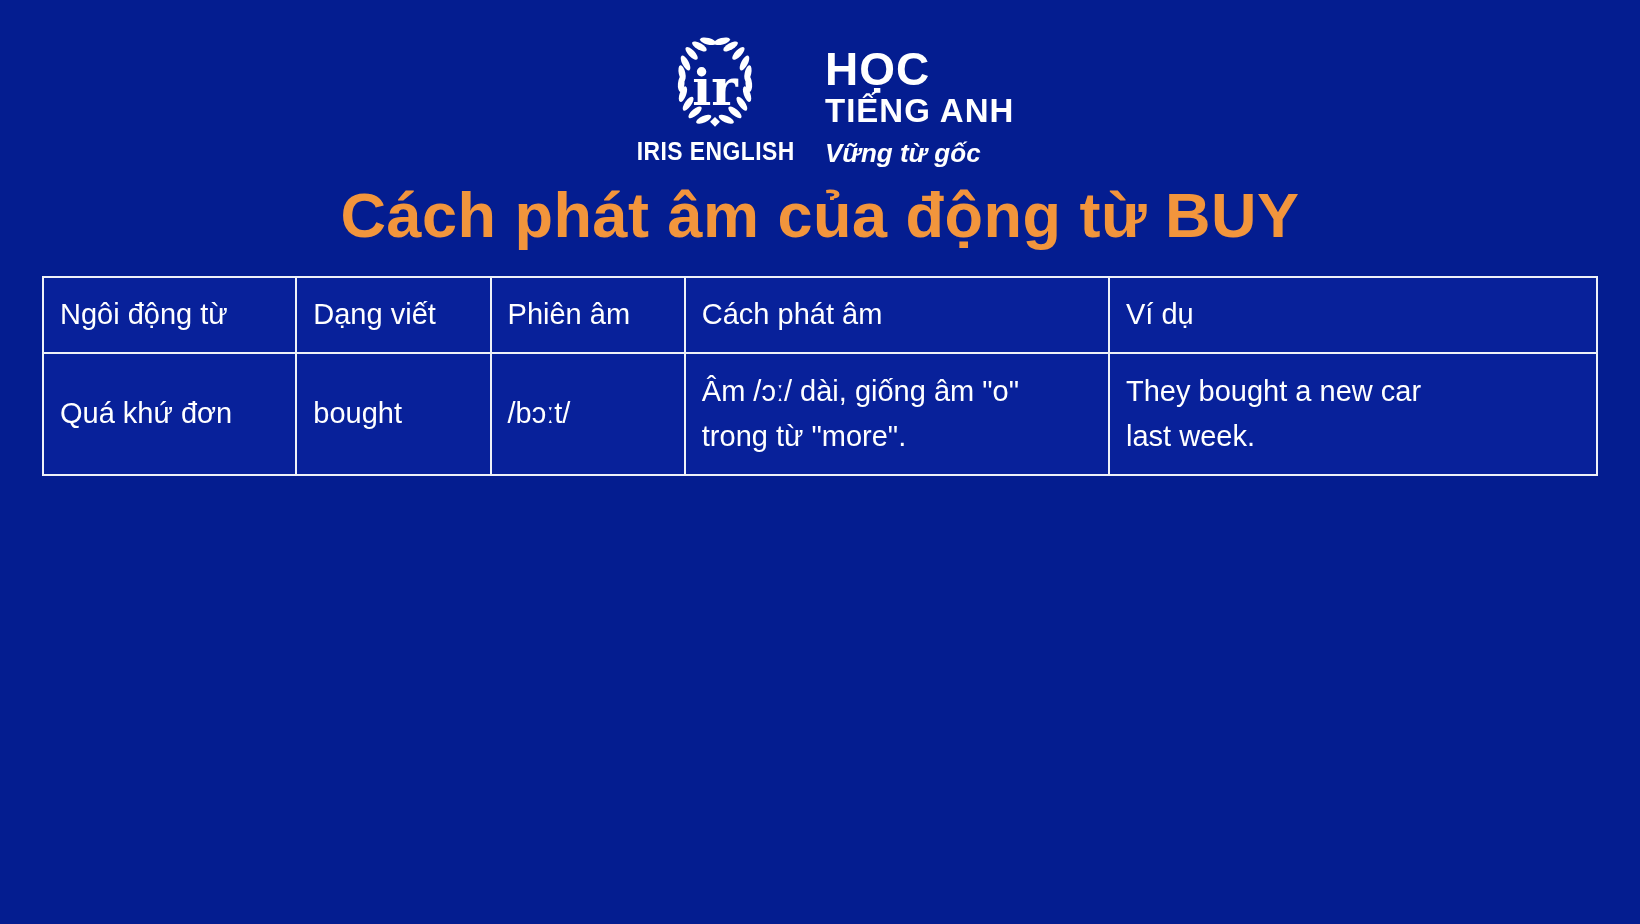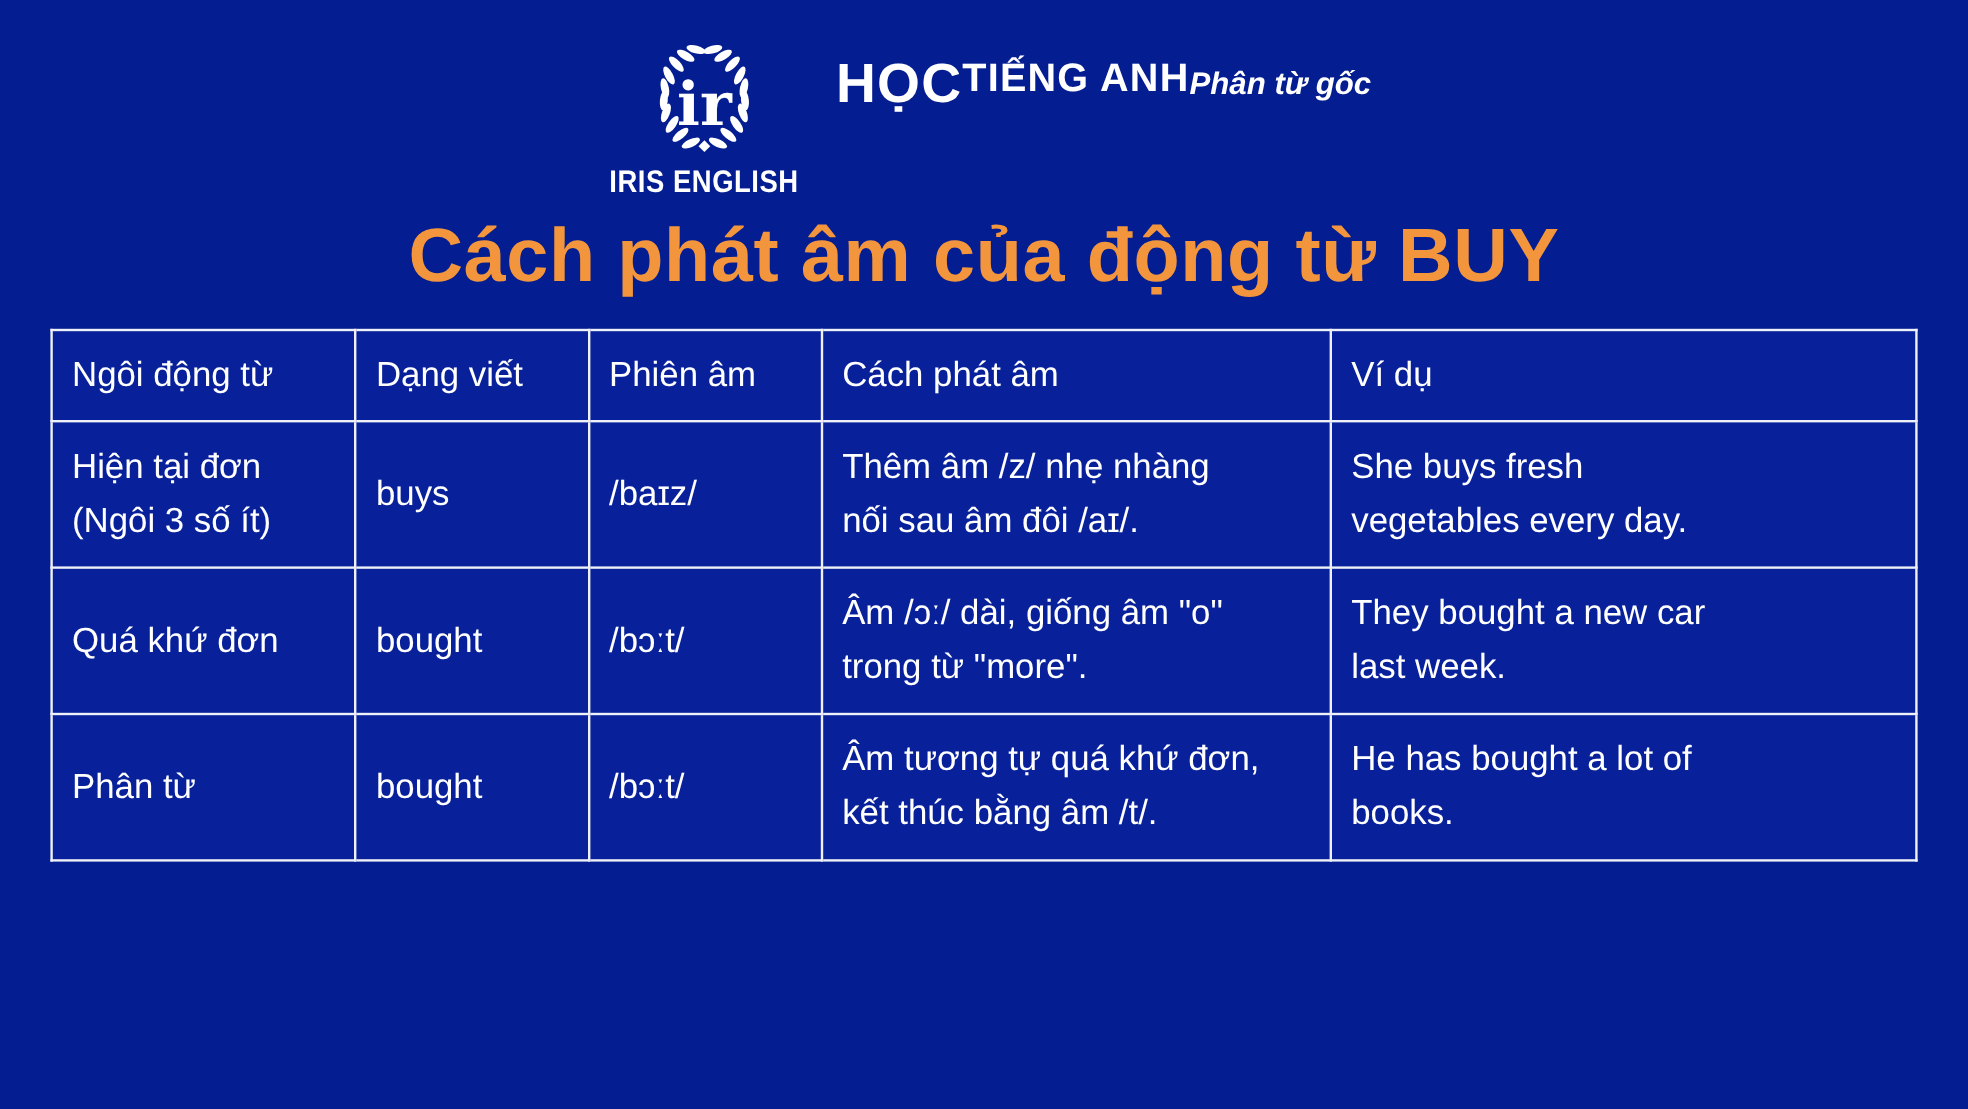--- a/index.html
+++ b/index.html
@@ -39,20 +39,21 @@
     margin-top: 2px;
     color: #ffffff;
     font-size: 26px;
     font-weight: 800;
     letter-spacing: 0.5px;
     transform: scaleX(0.88);
     white-space: nowrap;
   }
   .logo-right {
     display: flex;
+    flex-direction: column;
     margin-top: 16px;
   }
   .headline-1 {
     color: #ffffff;
     font-size: 46px;
     font-weight: 800;
     line-height: 1.0;
     letter-spacing: 1px;
   }
   .headline-2 {
@@ -146,21 +147,21 @@
 
           <rect x="56" y="102" width="8" height="8" transform="rotate(45 60 106)"></rect>
         </g>
         <text x="60" y="86" text-anchor="middle" fill="#ffffff" font-family="DejaVu Serif, serif" font-size="58" font-weight="bold">ir</text>
       </svg>
       <div class="brand-name">IRIS ENGLISH</div>
     </div>
     <div class="logo-right">
       <div class="headline-1">HỌC</div>
       <div class="headline-2">TIẾNG ANH</div>
-      <div class="tagline">Phân từ gốc</div>
+      <div class="tagline">Vững từ gốc</div>
     </div>
   </div>
 
   <div class="page-title">Cách phát âm của động từ BUY</div>
 
   <div class="table-wrap">
     <table class="pron">
       <colgroup>
         <col style="width:16.3%">
         <col style="width:12.5%">
@@ -172,44 +173,25 @@
         <tr>
           <th>Ngôi động từ</th>
           <th>Dạng viết</th>
           <th>Phiên âm</th>
           <th>Cách phát âm</th>
           <th>Ví dụ</th>
         </tr>
       </thead>
       <tbody>
         <tr>
-          <td>Hiện tại đơn
-(Ngôi 3 số ít)</td>
-          <td>buys</td>
-          <td>/baɪz/</td>
-          <td>Thêm âm /z/ nhẹ nhàng
-nối sau âm đôi /aɪ/.</td>
-          <td>She buys fresh
-vegetables every day.</td>
-        </tr>
-        <tr>
           <td>Quá khứ đơn</td>
           <td>bought</td>
           <td>/bɔːt/</td>
           <td>Âm /ɔː/ dài, giống âm "o"
 trong từ "more".</td>
           <td>They bought a new car
 last week.</td>
         </tr>
-        <tr>
-          <td>Phân từ</td>
-          <td>bought</td>
-          <td>/bɔːt/</td>
-          <td>Âm tương tự quá khứ đơn,
-kết thúc bằng âm /t/.</td>
-          <td>He has bought a lot of
-books.</td>
-        </tr>
       </tbody>
     </table>
   </div>
 
 </div>
 
 </body></html>

